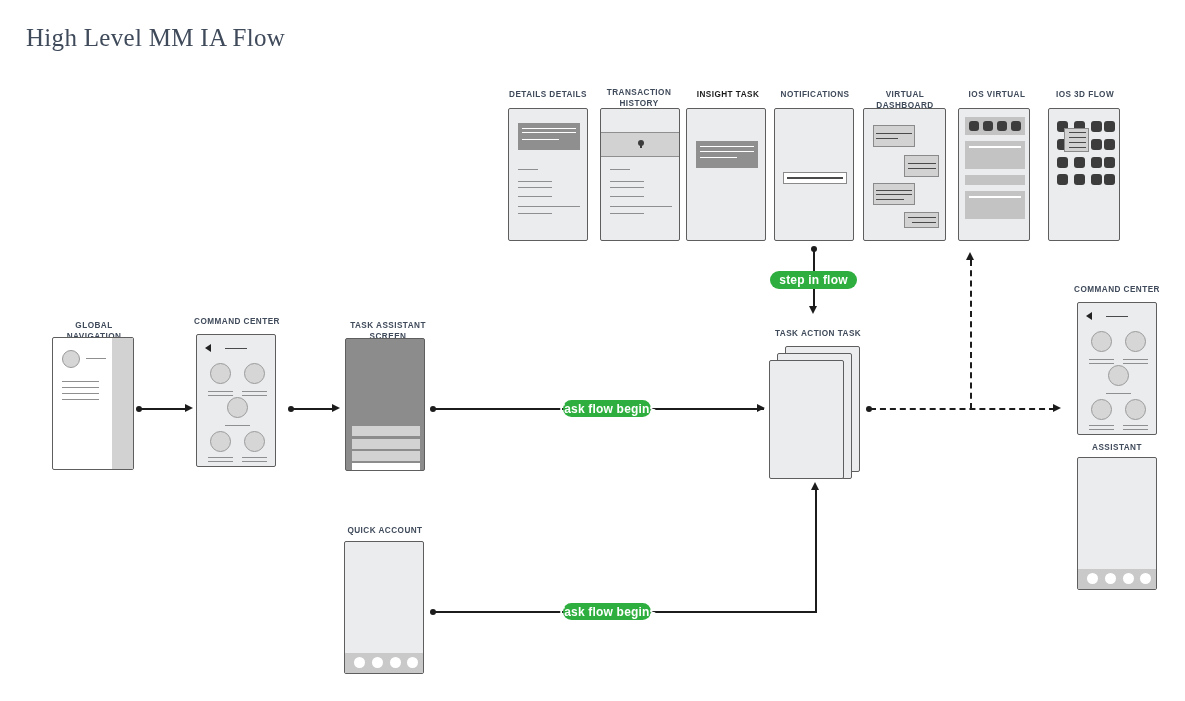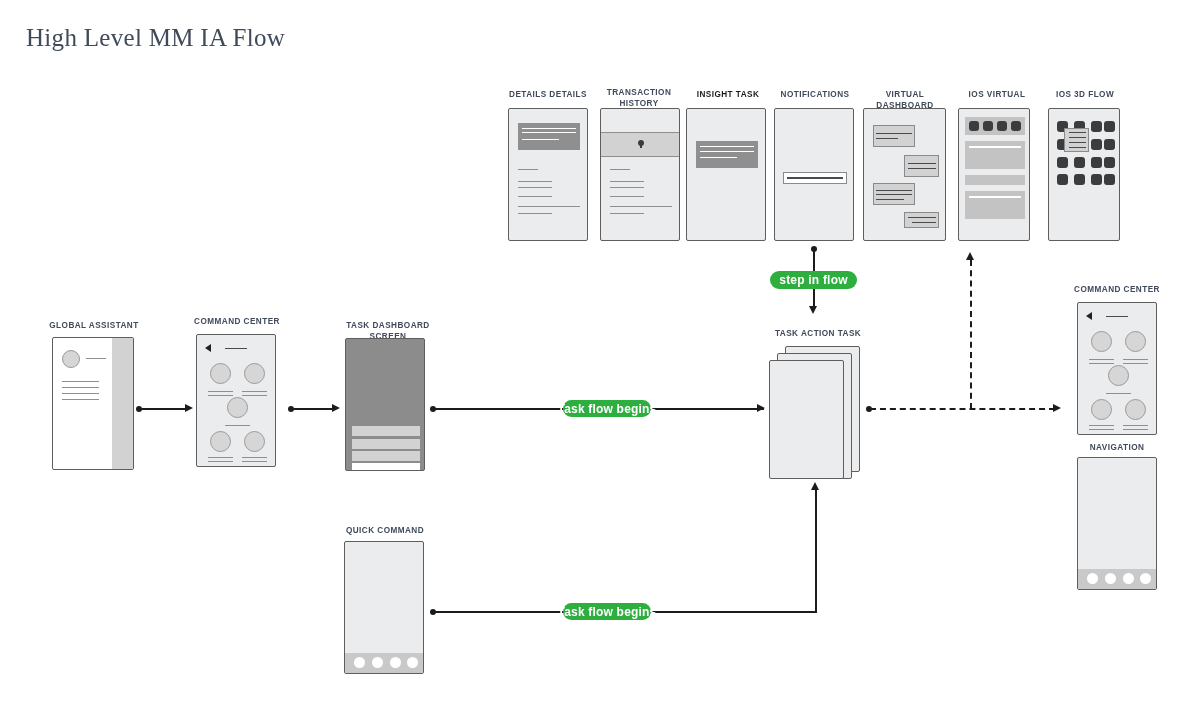--- a/index.html
+++ b/index.html
@@ -292,21 +292,21 @@
     <div class="ln dk" style="left:20px; top:33px; width:17px;"></div>
     <div class="ln dk" style="left:20px; top:38px; width:17px;"></div>
   </div>
 
   <div class="dot" style="left:811px; top:246px;"></div>
   <div class="vline" style="left:813px; top:249px; height:22px;"></div>
   <div class="pill" style="left:770px; top:271px; width:87px; height:18px;">step in flow</div>
   <div class="vline" style="left:813px; top:289px; height:18px;"></div>
   <div class="arrow-d" style="left:809px; top:306px;"></div>
 
-  <div class="node-label" style="left:48px; top:321px; width:92px;">GLOBAL ASSISTANT</div>
+  <div class="node-label" style="left:48px; top:321px; width:92px;">GLOBAL NAVIGATION</div>
   <div class="phone white" style="left:52px; top:337px; width:82px; height:133px;">
     <div class="blk light" style="left:59px; top:0px; width:23px; height:131px;"></div>
     <div class="circ" style="left:9px; top:12px; width:18px; height:18px;"></div>
     <div class="ln" style="left:33px; top:20px; width:20px;"></div>
     <div class="ln" style="left:9px; top:43px; width:37px;"></div>
     <div class="ln" style="left:9px; top:49px; width:37px;"></div>
     <div class="ln" style="left:9px; top:55px; width:37px;"></div>
     <div class="ln" style="left:9px; top:61px; width:37px;"></div>
   </div>
 
@@ -331,21 +331,21 @@
     <div class="ln" style="left:11px; top:122px; width:25px;"></div>
     <div class="ln" style="left:11px; top:126px; width:25px;"></div>
     <div class="ln" style="left:45px; top:122px; width:25px;"></div>
     <div class="ln" style="left:45px; top:126px; width:25px;"></div>
   </div>
 
   <div class="dot" style="left:288px; top:406px;"></div>
   <div class="hline" style="left:291px; top:408px; width:43px;"></div>
   <div class="arrow-r" style="left:332px; top:404px;"></div>
 
-  <div class="node-label" style="left:332px; top:321px; width:112px;">TASK DASHBOARD SCREEN</div>
+  <div class="node-label" style="left:332px; top:321px; width:112px;">TASK ASSISTANT SCREEN</div>
   <div class="phone dark" style="left:345px; top:338px; width:80px; height:133px;">
     <div class="blk light" style="left:6px; top:87px; width:68px; height:10px;"></div>
     <div class="blk light" style="left:6px; top:100px; width:68px; height:10px;"></div>
     <div class="blk light" style="left:6px; top:112px; width:68px; height:10px;"></div>
     <div class="blk white" style="left:6px; top:124px; width:68px; height:9px;"></div>
   </div>
 
   <div class="dot" style="left:430px; top:406px;"></div>
   <div class="hline" style="left:433px; top:408px; width:331px;"></div>
   <div class="arrow-r" style="left:757px; top:404px;"></div>
@@ -375,30 +375,30 @@
     <div class="circ" style="left:30px; top:62px; width:21px; height:21px;"></div>
     <div class="ln" style="left:28px; top:90px; width:25px;"></div>
     <div class="circ" style="left:13px; top:96px; width:21px; height:21px;"></div>
     <div class="circ" style="left:47px; top:96px; width:21px; height:21px;"></div>
     <div class="ln" style="left:11px; top:122px; width:25px;"></div>
     <div class="ln" style="left:11px; top:126px; width:25px;"></div>
     <div class="ln" style="left:45px; top:122px; width:25px;"></div>
     <div class="ln" style="left:45px; top:126px; width:25px;"></div>
   </div>
 
-  <div class="node-label" style="left:1076px; top:443px; width:82px;">NAVIGATION</div>
+  <div class="node-label" style="left:1076px; top:443px; width:82px;">ASSISTANT</div>
   <div class="phone" style="left:1077px; top:457px; width:80px; height:133px;">
     <div class="tabbar" style="bottom:0px; height:20px;"></div>
     <div class="circ white" style="left:9px; top:115px; width:11px; height:11px;"></div>
     <div class="circ white" style="left:27px; top:115px; width:11px; height:11px;"></div>
     <div class="circ white" style="left:45px; top:115px; width:11px; height:11px;"></div>
     <div class="circ white" style="left:62px; top:115px; width:11px; height:11px;"></div>
   </div>
 
-  <div class="node-label" style="left:344px; top:526px; width:82px;">QUICK COMMAND</div>
+  <div class="node-label" style="left:344px; top:526px; width:82px;">QUICK ACCOUNT</div>
   <div class="phone" style="left:344px; top:541px; width:80px; height:133px;">
     <div class="tabbar" style="bottom:0px; height:20px;"></div>
     <div class="circ white" style="left:9px; top:115px; width:11px; height:11px;"></div>
     <div class="circ white" style="left:27px; top:115px; width:11px; height:11px;"></div>
     <div class="circ white" style="left:45px; top:115px; width:11px; height:11px;"></div>
     <div class="circ white" style="left:62px; top:115px; width:11px; height:11px;"></div>
   </div>
 
   <div class="dot" style="left:430px; top:609px;"></div>
   <div class="hline" style="left:433px; top:611px; width:384px;"></div>

